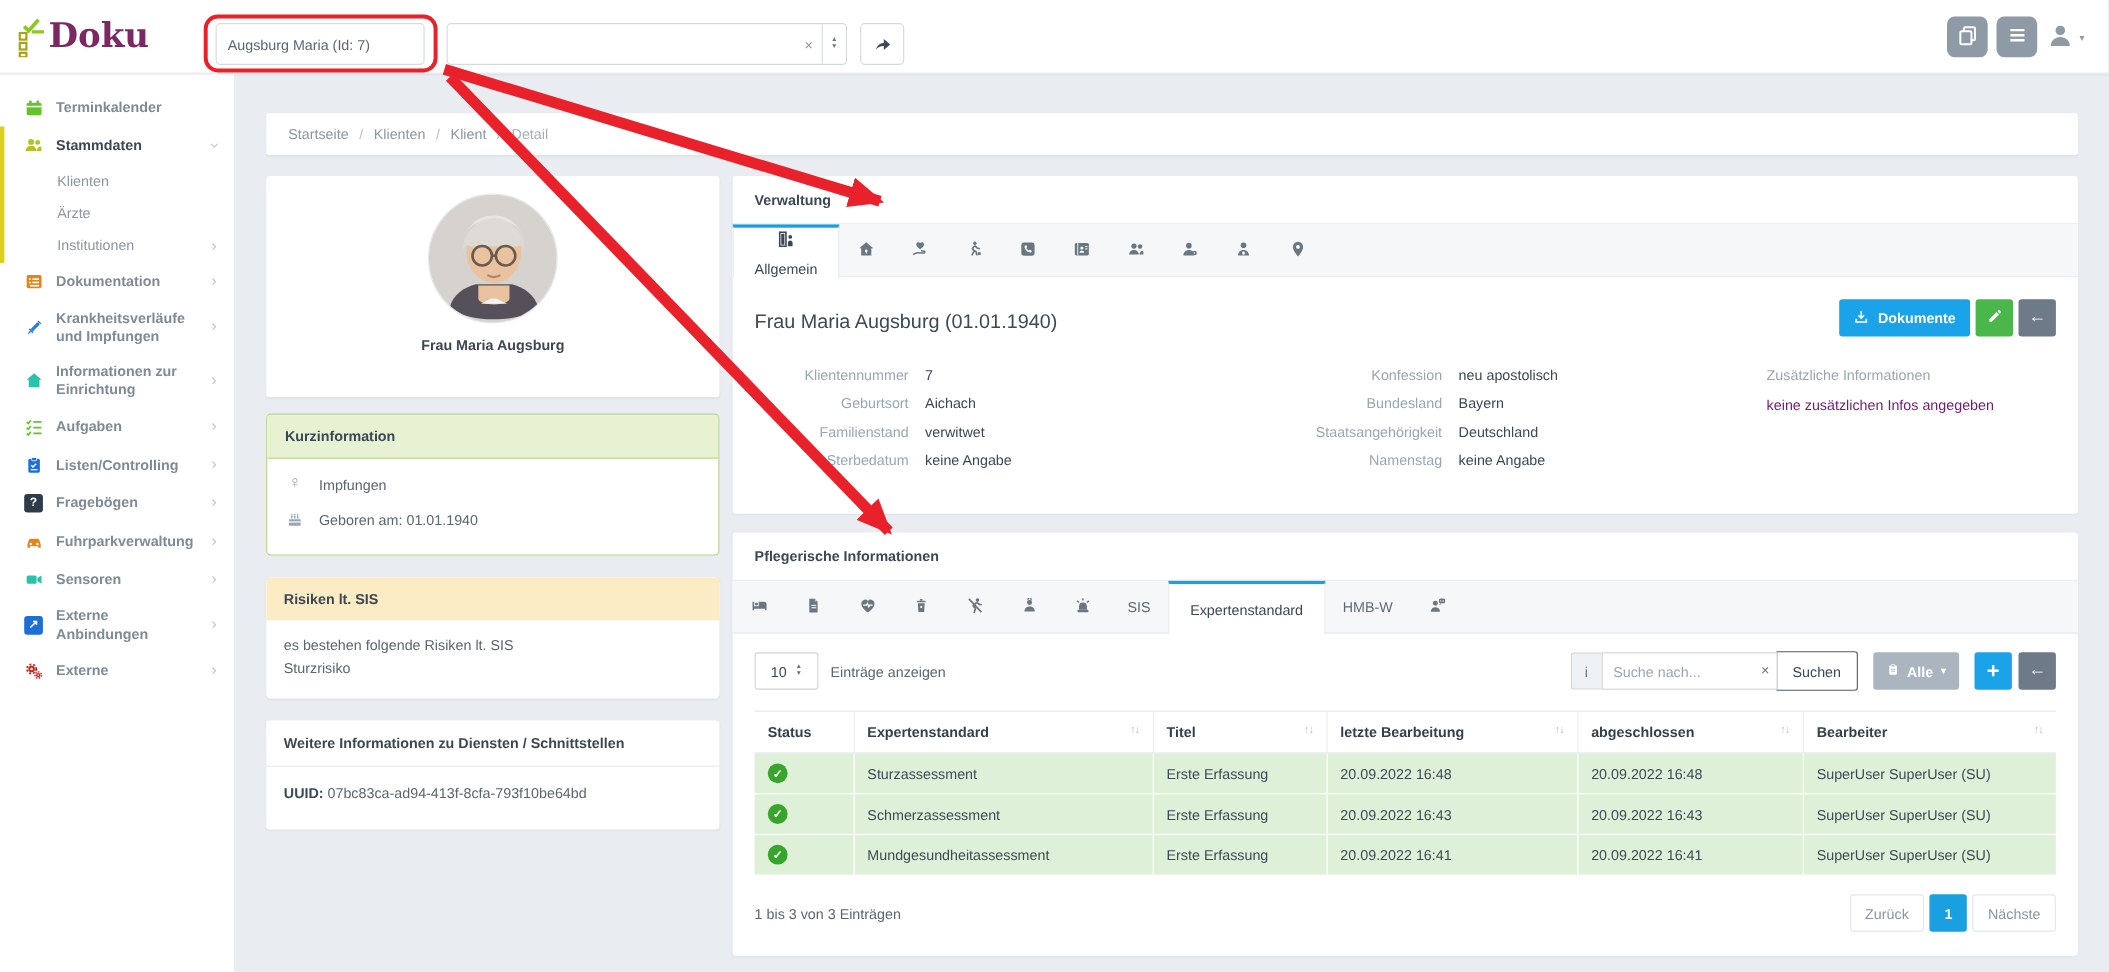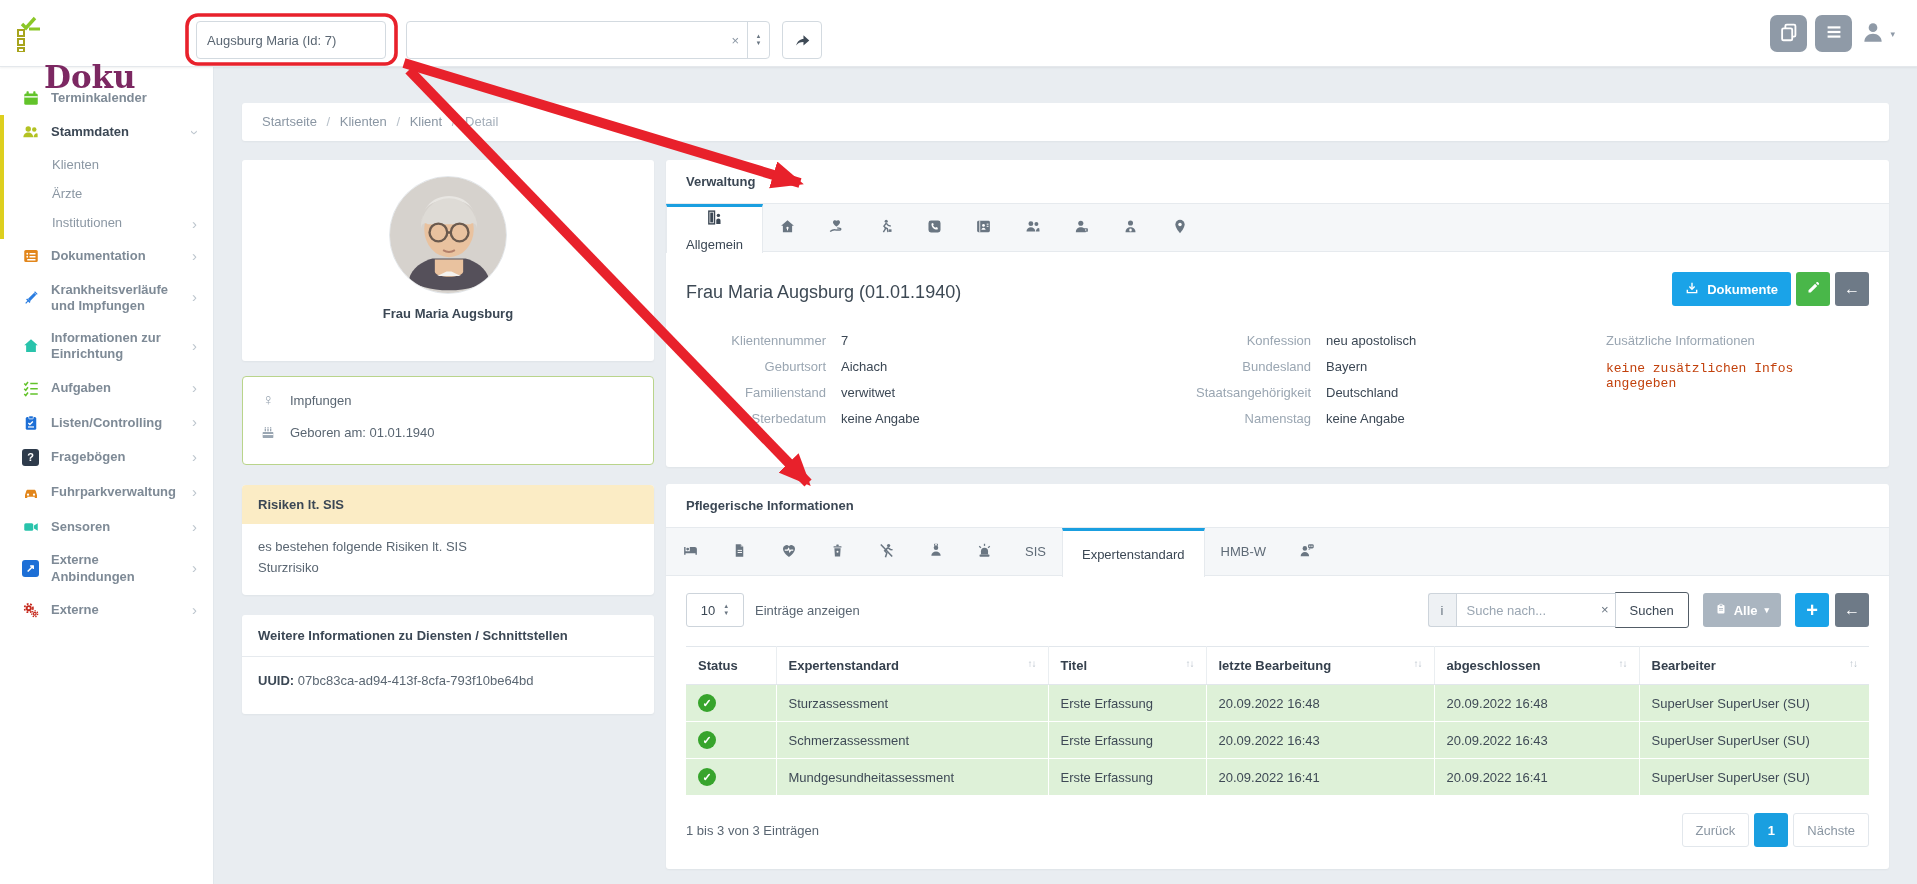--- a/index.html
+++ b/index.html
@@ -3,21 +3,21 @@
 <meta charset="utf-8">
 <style>
   * { margin:0; padding:0; box-sizing:border-box; }
   html,body { width:1917px; height:884px; }
   body { font-family:"Liberation Sans", sans-serif; font-size:13px; color:#3b4754; background:#e9edf1; overflow:hidden; }
   .page { position:relative; width:1917px; height:884px; }
 
   
   .topbar { position:absolute; top:0; left:0; right:0; height:67px; background:#fff; border-bottom:1px solid #e4e8ec; box-shadow:0 1px 2px rgba(40,50,60,.07); z-index:10; }
   .logo { position:absolute; left:16px; top:14px; display:flex; align-items:flex-start; gap:2px; }
-  .logo-text { font-family:"DejaVu Serif", serif; font-weight:700; font-size:31px; color:#7c2862; line-height:38px;margin-top:44px; }
+  .logo-text { font-family:"DejaVu Serif", serif; font-weight:700; font-size:31px; color:#7c2862; line-height:38px; }
   .hsearch { position:absolute; left:196px; top:21px; width:190px; height:38px; border:1px solid #d3dae0; border-radius:4px; padding:0 10px; font-size:13px; color:#5a6672; font-family:"Liberation Sans",sans-serif; }
   .hcombo { position:absolute; left:406px; top:21px; width:364px; height:38px; border:1px solid #d3dae0; border-radius:4px; background:#fff; display:flex; align-items:center; }
   .hcombo .spacer { flex:1; }
   .hcombo .clear { color:#8a96a3; font-size:13px; padding:0 8px; cursor:pointer; }
   .stepper { width:22px; height:100%; border-left:1px solid #d3dae0; display:flex; flex-direction:column; align-items:center; justify-content:center; color:#6a7682; font-size:6px; line-height:7px; }
   .hshare { position:absolute; left:782px; top:21px; width:40px; height:38px; border:1px solid #d3dae0; border-radius:4px; background:#fff; display:flex; align-items:center; justify-content:center; cursor:pointer; }
   .topright { position:absolute; right:22px; top:15px; display:flex; align-items:center; gap:8px; }
   .sqbtn { width:37px; height:37px; border-radius:7px; background:#8f9aa7; display:flex; align-items:center; justify-content:center; cursor:pointer; }
   .userbtn { display:flex; align-items:center; gap:4px; cursor:pointer; color:#8f9aa7; }
 
@@ -81,21 +81,21 @@
   .fields { display:flex; }
   .fcol1 { width:465px; flex:none; }
   .fcol2 { width:455px; flex:none; }
   .fcol3 { flex:1; }
   .frow { display:flex; margin-bottom:11px; }
   .flabel { color:#9aa6b2; text-align:right; margin-right:15px; }
   .fcol1 .flabel { width:140px; }
   .fcol2 .flabel { width:160px; }
   .fval { color:#3b4754; }
   .fcol3 .flabel3 { color:#9aa6b2; margin-bottom:13px; }
-  .fcol3 .fval3 { color:#c2410c;font-family:Liberation Mono, monospace; }
+  .fcol3 .fval3 { color:#701a75; }
 
   
   .pflege { margin-top:17px; padding-bottom:4px; }
   .controls { display:flex; align-items:center; justify-content:space-between; padding:16px 20px; }
   .lengthsel { display:flex; align-items:center; gap:11px; color:#5a6672; }
   .selbox { width:58px; height:34px; border:1px solid #cdd4db; border-radius:3px; display:flex; align-items:center; justify-content:center; gap:8px; color:#3b4754; cursor:pointer; background:#fff; }
   .selbox .arrows { display:flex; flex-direction:column; font-size:6px; color:#6a7682; line-height:7px; }
   .searchgrp { display:flex; align-items:center; }
   .ibox { width:28px; height:34px; background:#eef1f4; border:1px solid #cdd4db; border-right:none; border-radius:3px 0 0 3px; display:flex; align-items:center; justify-content:center; color:#6a7682; }
   .sinputwrap { position:relative; }
@@ -383,20 +383,21 @@
               <circle cx="59" cy="47" r="7.5" fill="none" stroke="#6b5a4e" stroke-width="2"></circle>
               <line x1="48.5" y1="47" x2="51.5" y2="47" stroke="#6b5a4e" stroke-width="2"></line>
               <path d="M45 62q5 3 10 0" stroke="#b3806a" stroke-width="1.6" fill="none"></path>
               <path d="M40 84l8-4 4 0 8 4" fill="#f4f2ee"></path>
             </svg>
           </div>
           <div class="pname">Frau Maria Augsburg</div>
         </div>
 
         <div class="greencard">
+          <div class="hd">Kurzinformation</div>
           <div class="bd">
             <div class="inforow">
               <span class="iic">♀</span>
               <span>Impfungen</span>
             </div>
             <div class="inforow" style="margin-bottom:4px;">
               <span class="iic">
                 <svg width="16" height="16" viewBox="0 0 24 24" fill="#9aa6b2">
                     <rect x="4" y="12" width="16" height="9" rx="1"></rect>
                     <rect x="4" y="15" width="16" height="1.6" fill="#fff"></rect>

